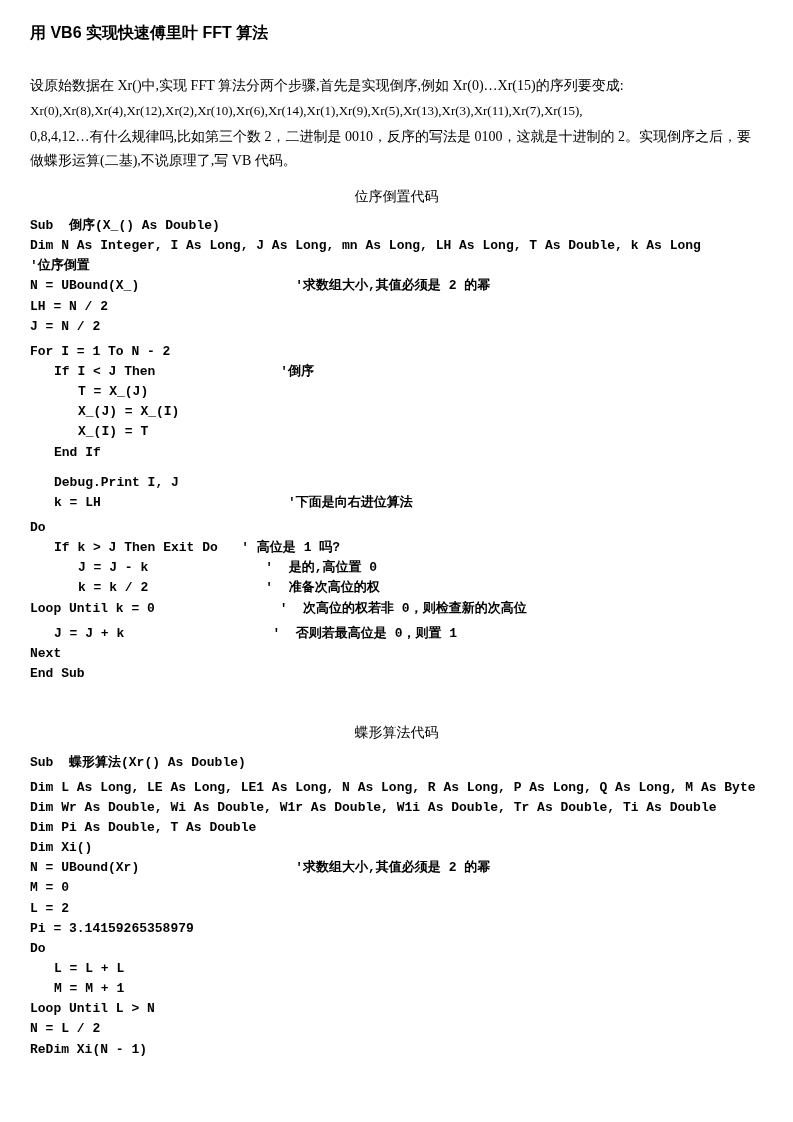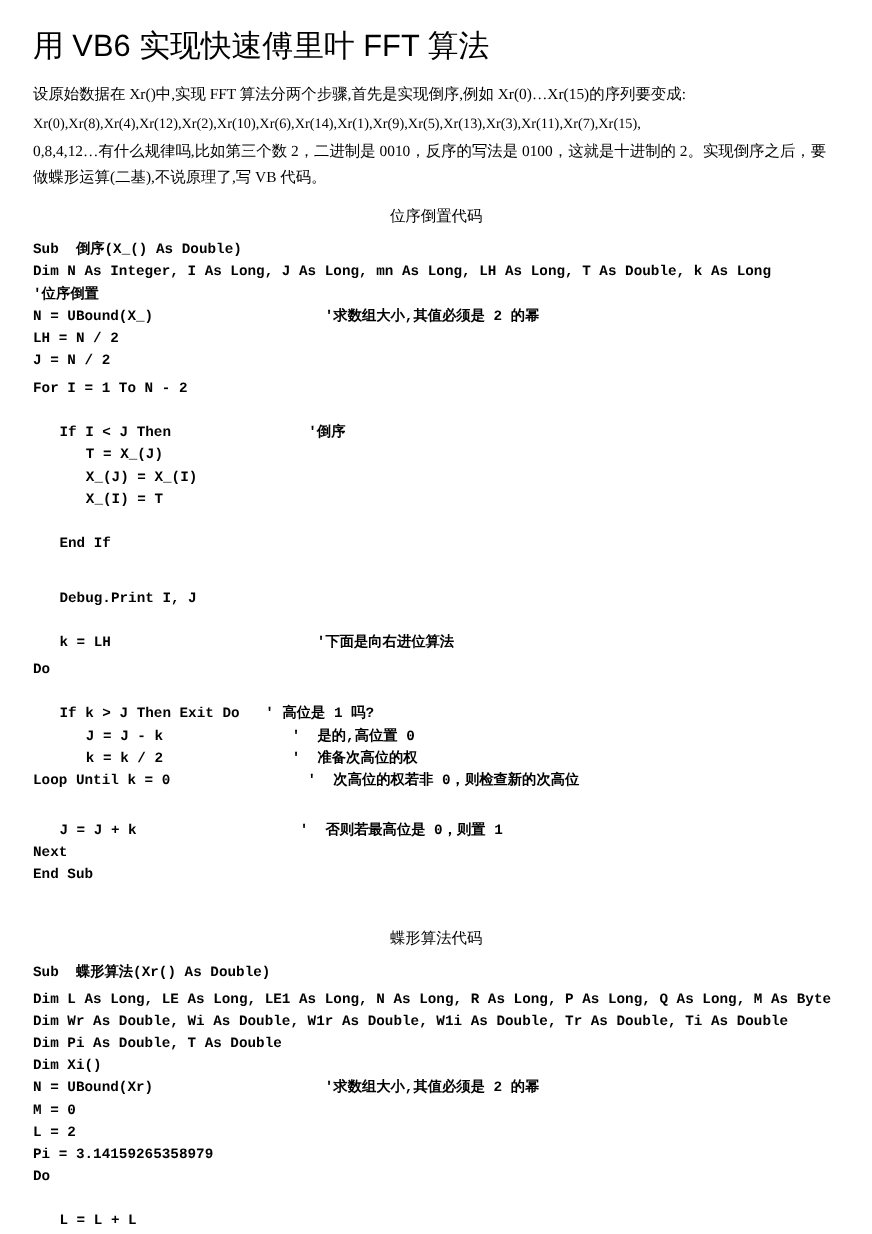--- a/index.html
+++ b/index.html
@@ -11,37 +11,37 @@
       background: #ffffff;
       font-family: "SimSun", "宋体", serif;
       font-size: 14px;
       color: #000000;
       width: 793px;
       min-height: 1122px;
       padding: 20px 30px;
       line-height: 1.6;
     }
     .title {
-      font-size: 28px;
-      font-weight: normal;
-      margin-bottom: 10px;
+      font-size: 16px;
+      font-weight: bold;
+      margin-bottom: 28px;
       font-family: "SimHei", "黑体", sans-serif;
     }
     .code-section {
       margin-top: 8px;
       margin-bottom: 4px;
     }
     .code-line {
       font-family: "Courier New", Courier, monospace;
       font-size: 13px;
       white-space: pre;
       line-height: 1.55;
       font-weight: bold;
     }
-    .indent1 { padding-left: 24px; margin-top: 20px; }
+    .indent1 { padding-left: 24px; }
     .indent2 { padding-left: 48px; }
     .para {
       margin-bottom: 4px;
       line-height: 1.65;
     }
     .centered-line {
       text-align: left;
       font-size: 13px;
       margin-bottom: 4px;
     }

